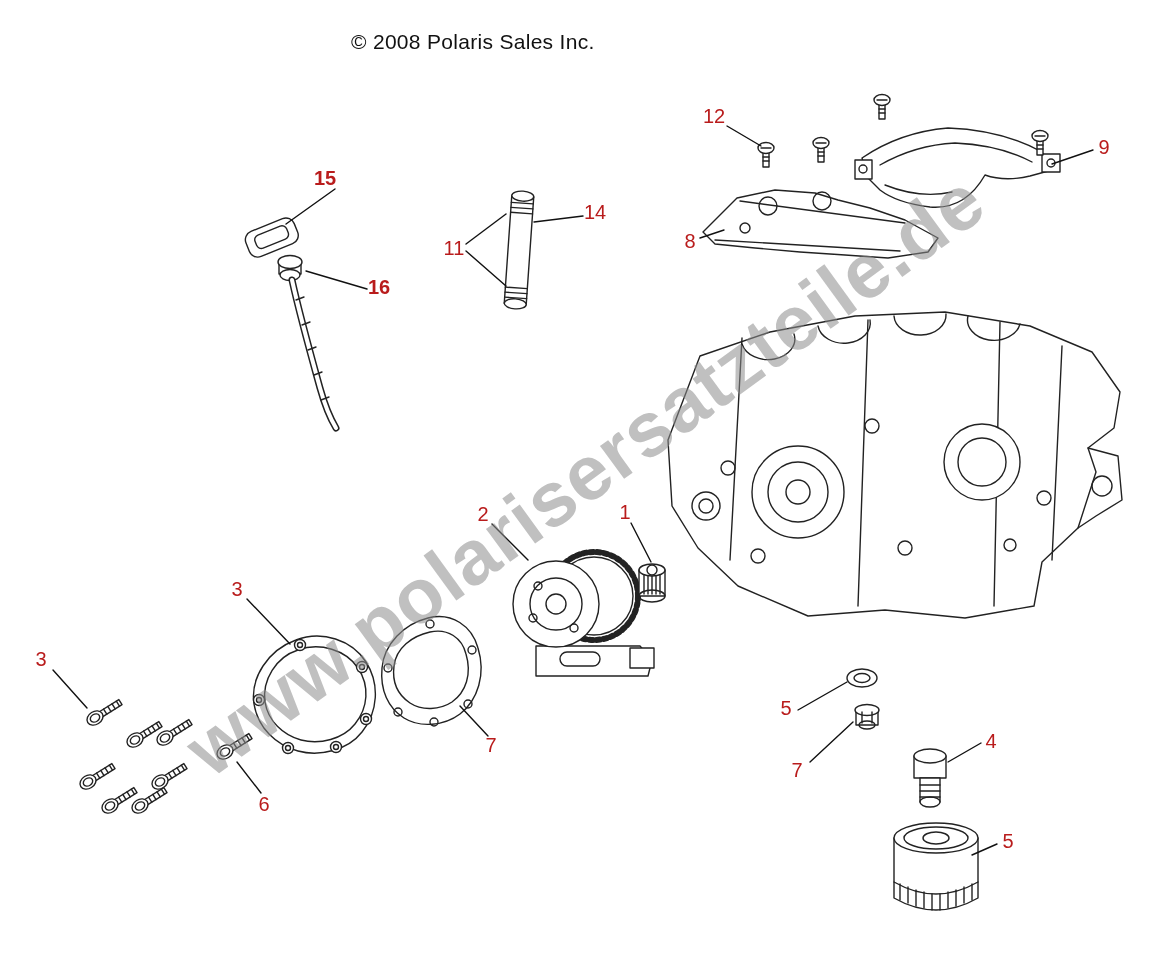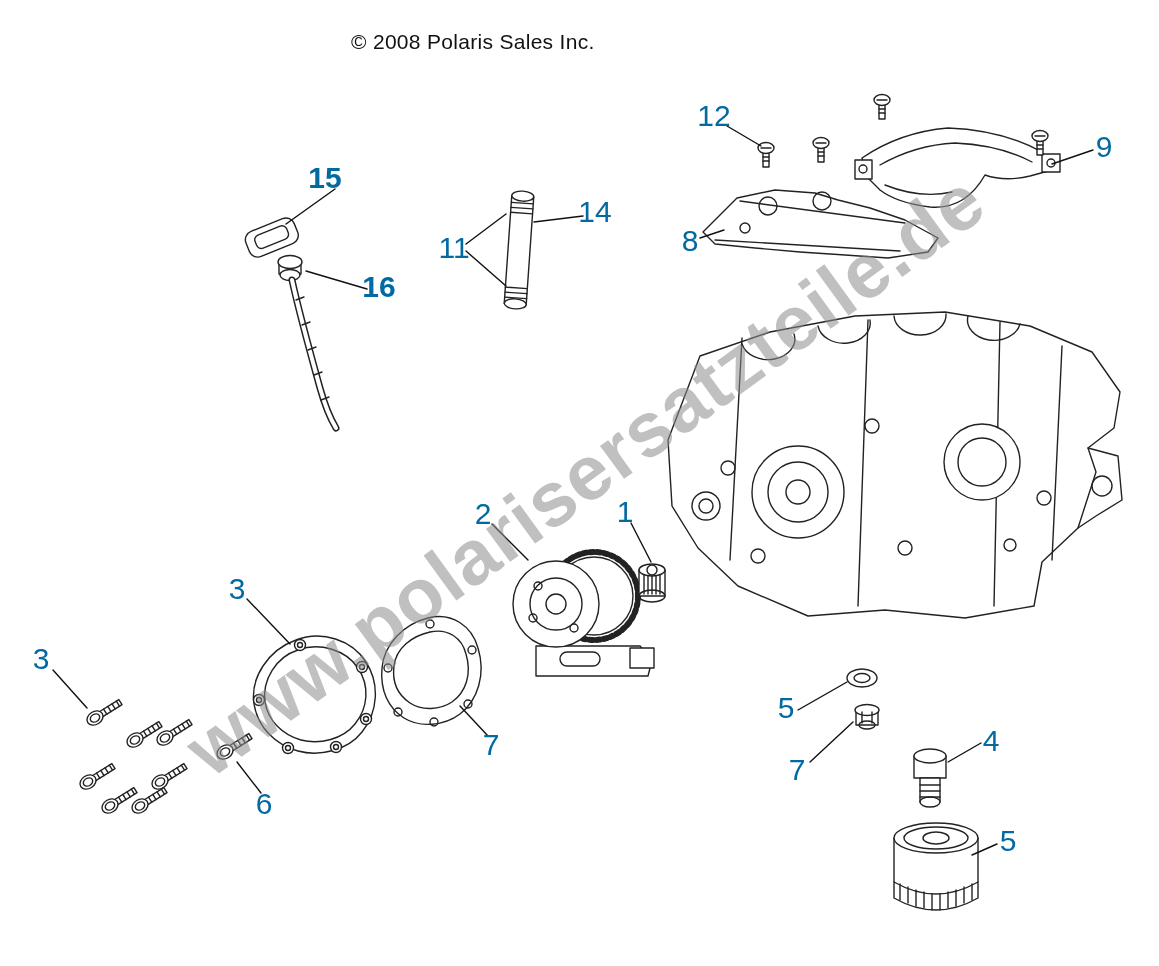--- a/index.html
+++ b/index.html
@@ -14,21 +14,21 @@
   }
   .watermark {
     position:absolute; left:30px; top:430px; width:1110px; z-index:2;
     text-align:center; font-size:77px; font-weight:bold; white-space:nowrap;
     color:#8d8d8d; opacity:0.55; letter-spacing:1px;
     transform:rotate(-36deg); transform-origin:50% 50%;
     pointer-events:none;
   }
   .callout {
     position:absolute; z-index:3; transform:translate(-50%,-50%);
-    font-size:30px; color:#0369a1;
+    font-size:20px; color:#b91c1c;
   }
   svg * { vector-effect:non-scaling-stroke; }
 </style>
 </head>
 <body>
 
 <div class="canvas">
 
   <svg class="diagram-svg" width="1159" height="966" viewBox="0 0 1159 966" fill="none" stroke="#222" stroke-width="1.4" stroke-linejoin="round" stroke-linecap="round">
 

